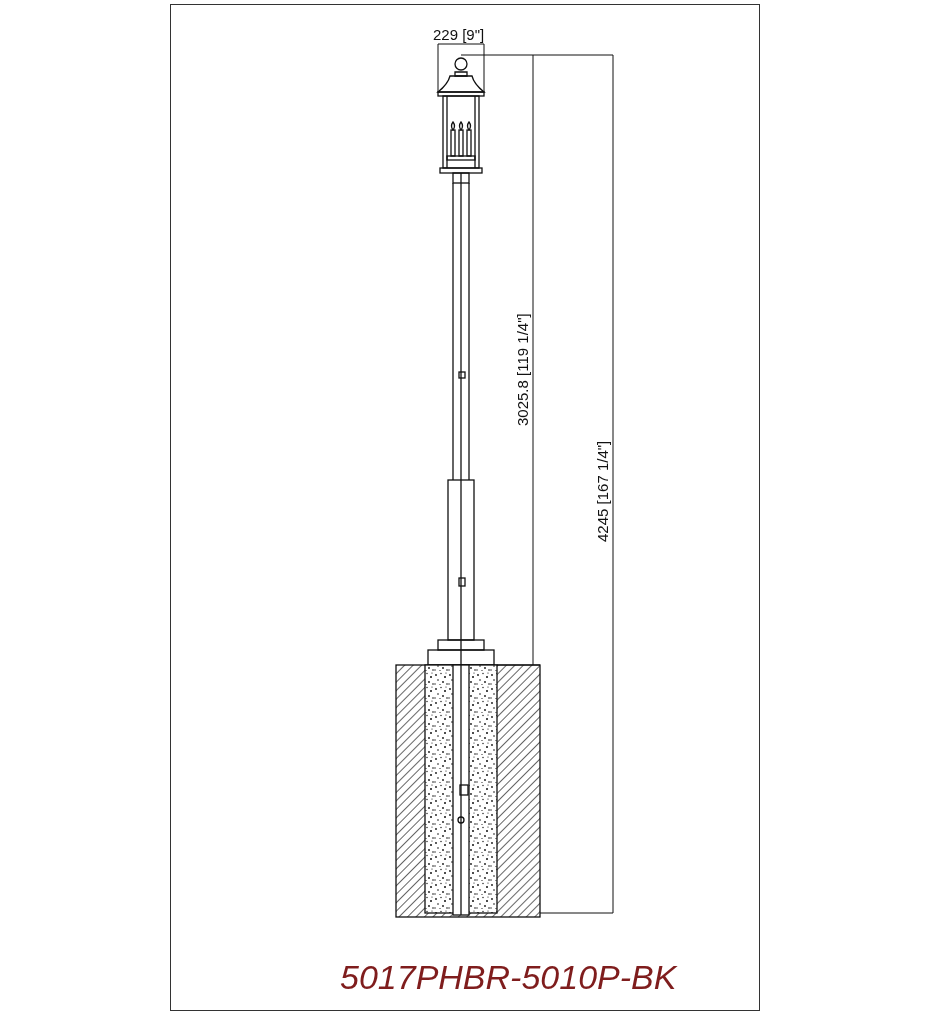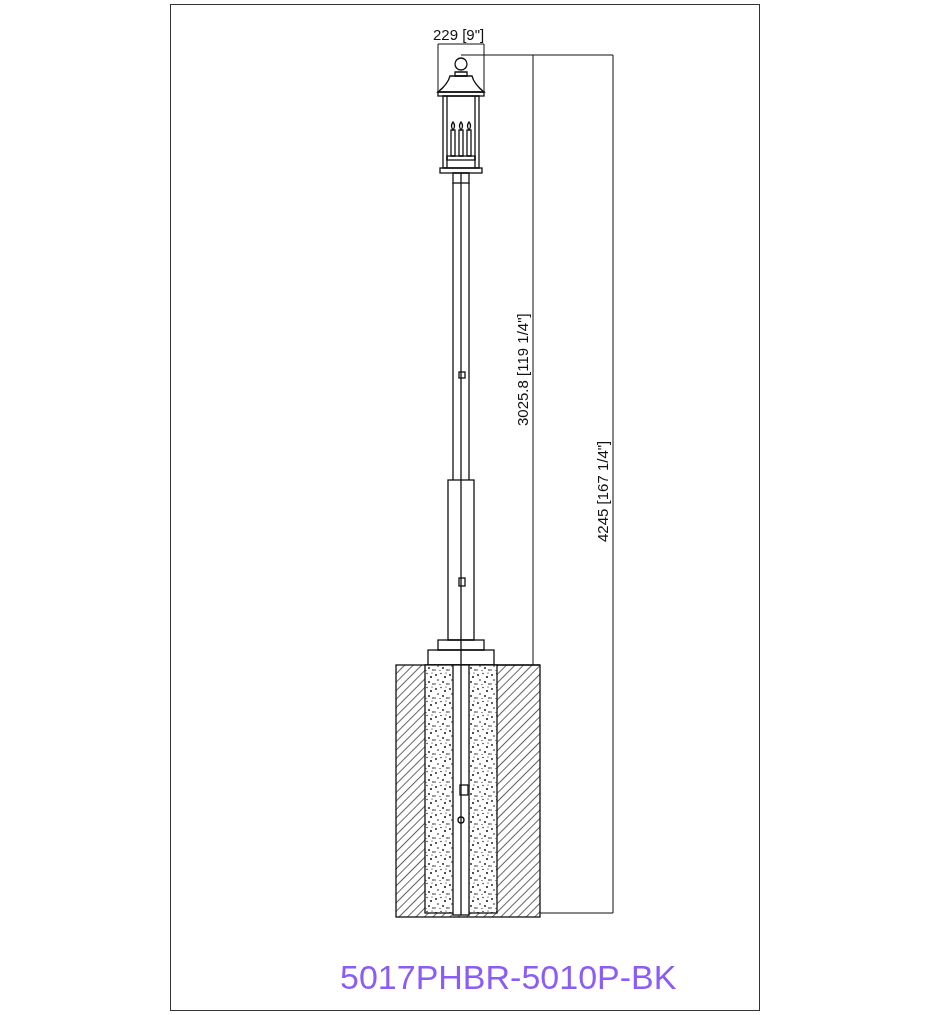--- a/index.html
+++ b/index.html
@@ -1,19 +1,19 @@
 <!DOCTYPE html>
 <html><head>
 <meta charset="utf-8">
 <style>
   html,body{margin:0;padding:0;background:#fff;}
   body{width:934px;height:1015px;position:relative;overflow:hidden;font-family:"Liberation Sans",sans-serif;}
   #frame{position:absolute;left:170px;top:4px;width:590px;height:1007px;border:1.5px solid #333;box-sizing:border-box;}
   svg{position:absolute;left:0;top:0;}
-  .title{position:absolute;left:340px;top:958px;font-size:34px;color:#8b5cf6;letter-spacing:0;white-space:nowrap;}
+  .title{position:absolute;left:340px;top:958px;font-size:34px;color:#7f1d1d;letter-spacing:0;white-space:nowrap;font-style:italic;}
 </style>
 </head>
 <body>
 
 <div id="frame"></div>
 
 <svg width="934" height="1015" viewBox="0 0 934 1015">
   <defs>
     <pattern id="hatch" width="6" height="6" patternUnits="userSpaceOnUse" patternTransform="rotate(45)">
       <line x1="0" y1="0" x2="0" y2="6" stroke="#111" stroke-width="1.3"></line>

